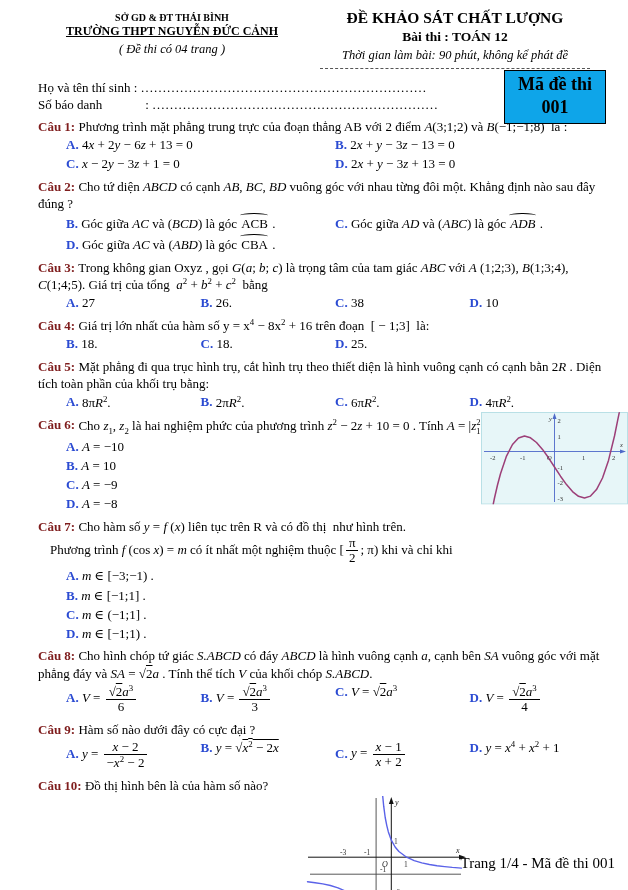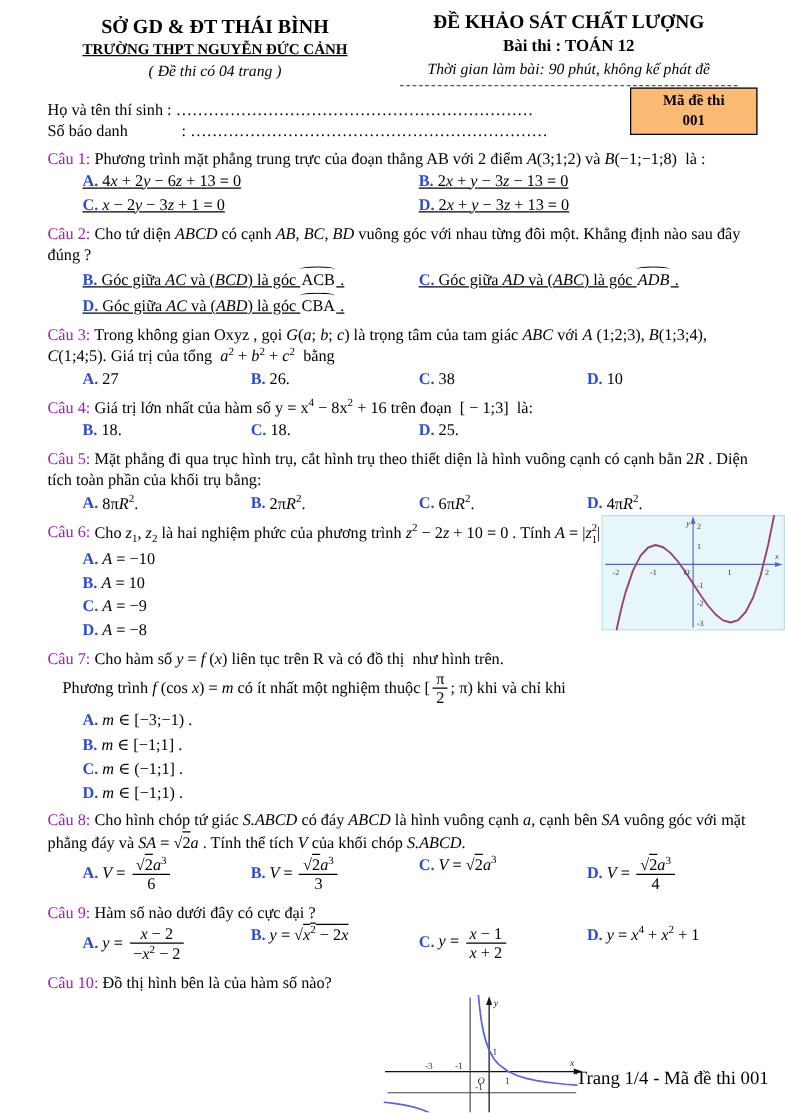--- a/index.html
+++ b/index.html
@@ -2,39 +2,39 @@
 <html><head>
 <meta charset="utf-8">
 <style>
   html,body{margin:0;padding:0;background:#ffffff;}
   .page{position:relative;width:628px;height:890px;background:#fff;overflow:hidden;
         font-family:"Liberation Serif","DejaVu Serif",serif;font-size:13px;color:#000;line-height:1.32;}
   .content{padding:8px 24px 0 38px;}
   
   .hdr{display:flex;}
   .hdr-left{width:268px;text-align:center;padding-top:3px;}
-  .dept{font-size:16px;font-weight:bold;}
+  .dept{font-size:10px;font-weight:bold;}
   .school{font-size:12px;font-weight:bold;text-decoration:underline;}
   .pagesnote{font-size:12.5px;font-style:italic;margin-top:1px;}
   .hdr-right{flex:1;text-align:center;}
   .title{font-size:15.5px;font-weight:bold;}
   .subtitle{font-size:13.5px;font-weight:bold;}
   .time{font-size:12.5px;font-style:italic;margin-top:1px;text-align:center;}
   .dashline{border-top:1px dashed #555;width:270px;margin:4px auto 0;height:0;}
   .nameblock{margin-top:10px;}
   .nrow{white-space:nowrap;}
   .nlab2{display:inline-block;width:104px;}
   .idbox{position:absolute;right:22px;top:70px;width:96px;border:1.6px solid #000;
-         text-align:center;padding:2px 2px 3px;font-weight:bold;font-size:12px;line-height:1.3;background:#fdba74;}
+         text-align:center;padding:2px 2px 3px;font-weight:bold;font-size:18px;line-height:1.3;background:#0ea5e9;}
   
   .q{margin-top:4.5px;}
-  .qlabel{color:#a21caf;font-weight:normal;}
+  .qlabel{color:#7f1d1d;font-weight:bold;}
   .okey{color:#2b4bd2;font-weight:bold;}
   .opts{display:flex;flex-wrap:wrap;margin-left:28px;}
-  .c2 .opt{width:50%;text-decoration:underline;}
+  .c2 .opt{width:50%;}
   .c4 .opt{width:25%;}
   .opt{padding:1px 0;box-sizing:border-box;}
   .ind{margin-left:12px;}
   .narrow{max-width:472px;flex-direction:column;}
   
   i{font-family:"Liberation Serif","DejaVu Serif",serif;}
   sup,sub{font-size:.68em;}
   .fr{display:inline-block;vertical-align:middle;text-align:center;line-height:1.08;margin:1px 2px;}
   .fr .nu{display:block;border-bottom:1px solid #000;padding:0 3px;}
   .fr .de{display:block;padding:0 3px;}

